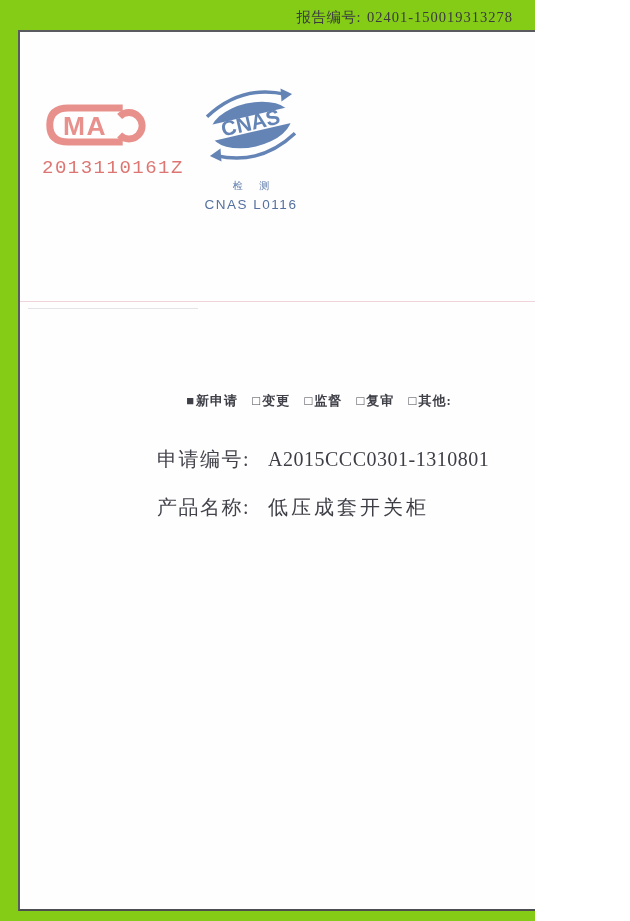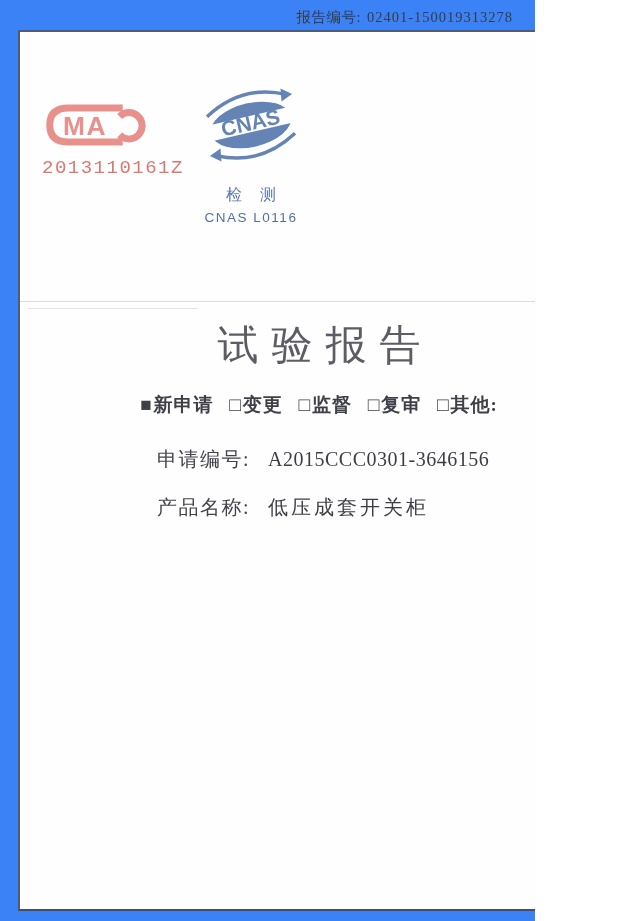--- a/index.html
+++ b/index.html
@@ -4,21 +4,21 @@
 <style>
   html, body {
     margin: 0;
     padding: 0;
     background: #ffffff;
   }
   .page {
     position: relative;
     width: 535px;
     height: 921px;
-    background: #3b82f6;
+    background: #84cc16;
     font-family: "Liberation Serif", "DejaVu Serif", serif;
     color: #47474f;
     overflow: hidden;
   }
   
   .report-no {
     position: absolute;
     top: 8px;
     right: 22px;
     font-size: 14.5px;
@@ -69,22 +69,22 @@
   }
 
   
   .cnas-block {
     position: absolute;
     left: 168px; top: 55px;
     width: 126px;
     text-align: center;
   }
   .cnas-caption {
-    margin-top: 18px;
-    font-size: 16px;
+    margin-top: 12px;
+    font-size: 10px;
     color: #5e7bab;
     letter-spacing: 7px;
     text-indent: 7px;
   }
   .cnas-accno {
     margin-top: 4px;
     font-size: 13.5px;
     color: #54719f;
     font-family: "Liberation Sans", "DejaVu Sans", sans-serif;
     letter-spacing: 1.5px;
@@ -113,21 +113,21 @@
     color: #5c5c65;
     font-weight: 500;
   }
 
   
   .apply-row {
     position: absolute;
     left: 0; top: 360px;
     width: 100%;
     text-align: center;
-    font-size: 19px;
+    font-size: 13px;
     font-weight: bold;
     color: #3f3f48;
     letter-spacing: 1px;
   }
   .apply-item { margin: 0 5px; white-space: nowrap; }
   .apply-item .marker { margin-right: 1px; font-weight: normal; }
 
   
   .field-row {
     position: absolute;
@@ -201,32 +201,31 @@
             <polygon points="87,9 97,17 85,22" fill="#6484b6"></polygon>
             <path d="M91 56 Q50 80 9 60" fill="none" stroke="#6484b6" stroke-width="3.5"></path>
             <polygon points="13,67 3,59 15,54" fill="#6484b6"></polygon>
           </g>
         </svg>
       </span>
       <div class="cnas-caption">检 测</div>
       <div class="cnas-accno">CNAS L0116</div>
     </div>
 
-    <div class="title-line2">试验报告</div>
 
     <div class="apply-row">
       <span class="apply-item"><span class="marker">■</span><span>新申请</span></span>
       <span class="apply-item"><span class="marker">□</span><span>变更</span></span>
       <span class="apply-item"><span class="marker">□</span><span>监督</span></span>
       <span class="apply-item"><span class="marker">□</span><span>复审</span></span>
       <span class="apply-item"><span class="marker">□</span><span>其他:</span></span>
     </div>
 
     <div class="field-row row-appno">
-      <span class="field-label">申请编号:</span><span class="field-value">A2015CCC0301-3646156</span>
+      <span class="field-label">申请编号:</span><span class="field-value">A2015CCC0301-1310801</span>
     </div>
 
     <div class="field-row row-product">
       <span class="field-label">产品名称:</span><span class="field-value spaced-3">低压成套开关柜</span>
     </div>
 
 
 
 
   </div>

